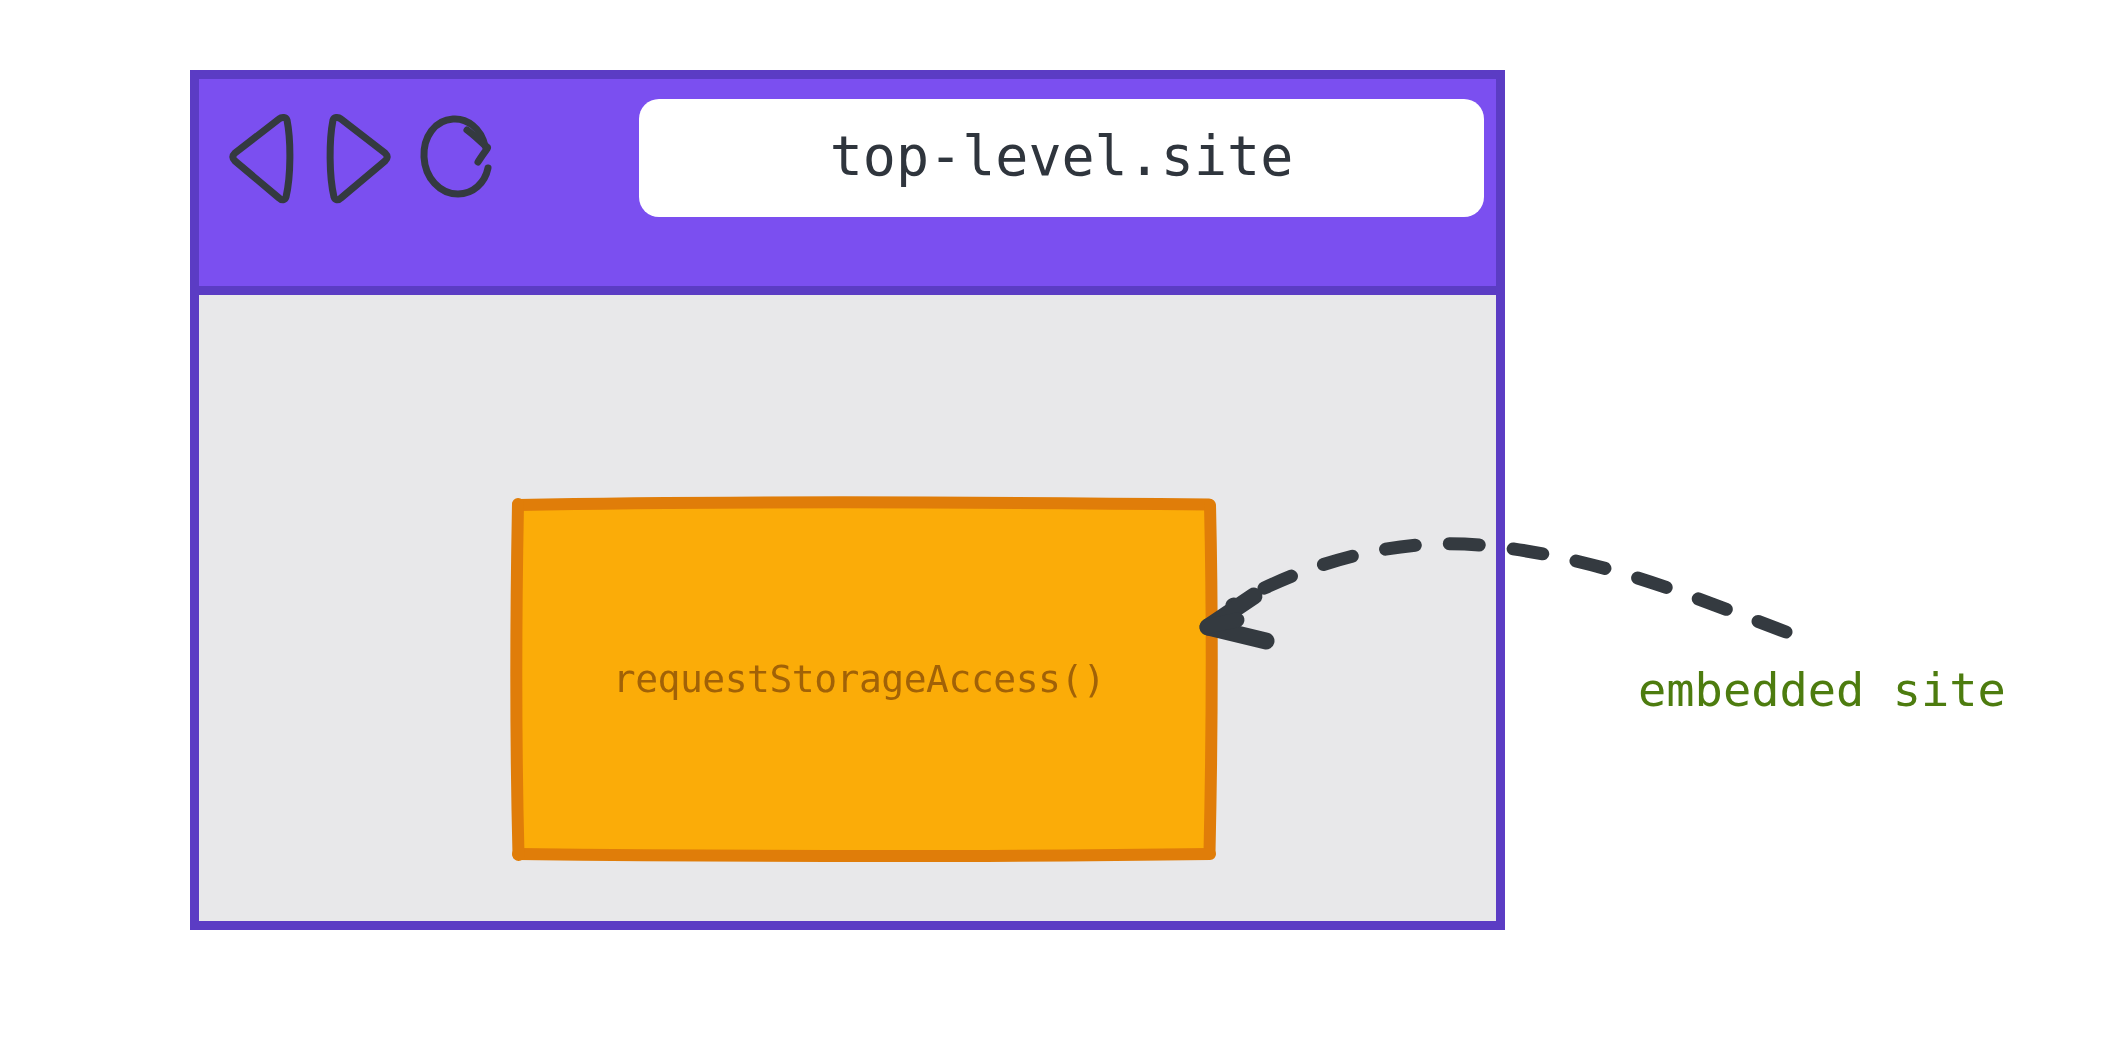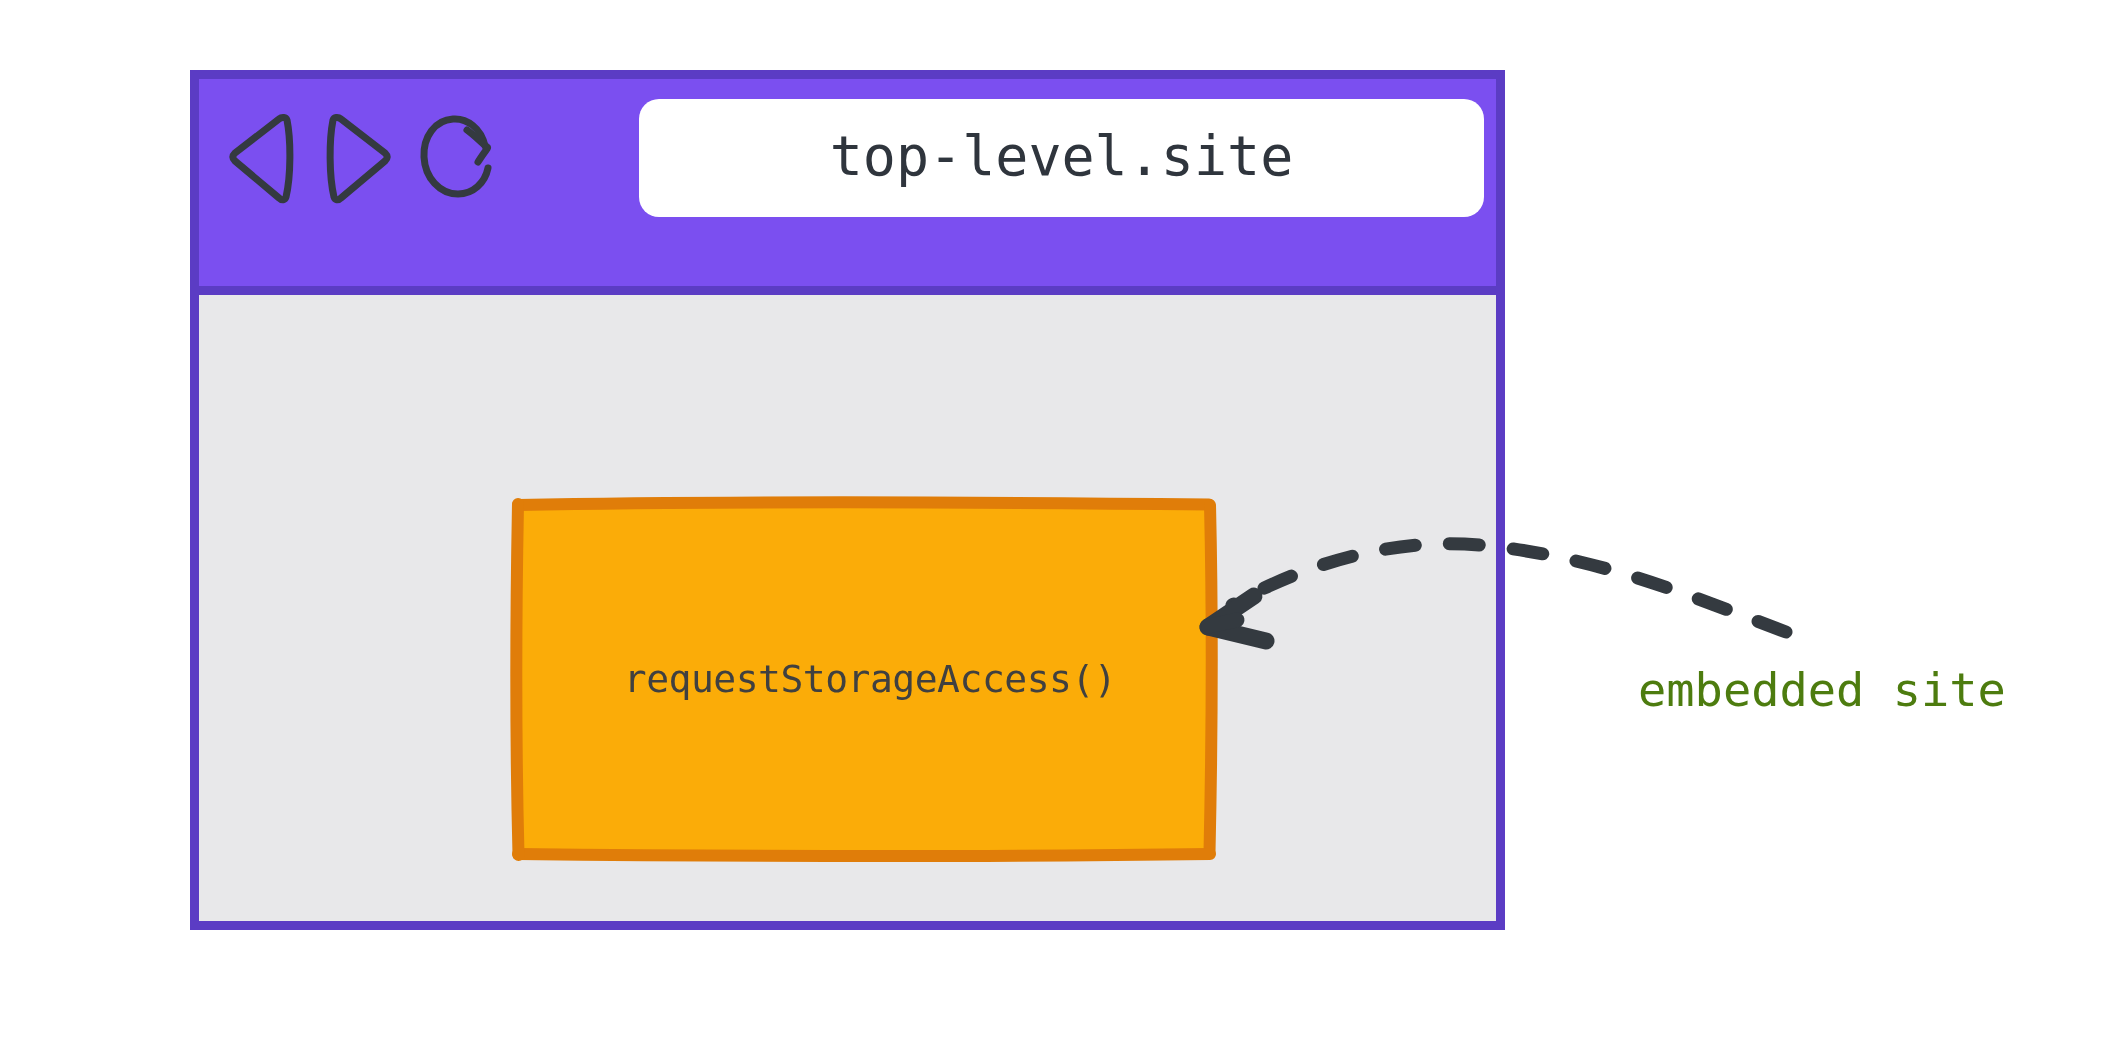--- a/index.html
+++ b/index.html
@@ -110,31 +110,31 @@
   .embed-sketch {
     position: absolute;
     left: -14px;
     top: -14px;
     width: 722px;
     height: 380px;
     overflow: visible;
   }
   .embed-label {
     position: absolute;
-    left: 15px;
+    left: 4px;
     top: 0;
     width: 100%;
     height: 100%;
     display: flex;
     align-items: center;
     justify-content: center;
     font-family: "DejaVu Sans Mono", monospace;
     font-size: 38px;
     font-weight: 500;
-    color: #404040;
+    color: #a16207;
     letter-spacing: -0.5px;
     transform: translateX(-9px);
   }
 
   
   .annotation-layer {
     position: absolute;
     left: 0;
     top: 0;
     width: 2102px;

